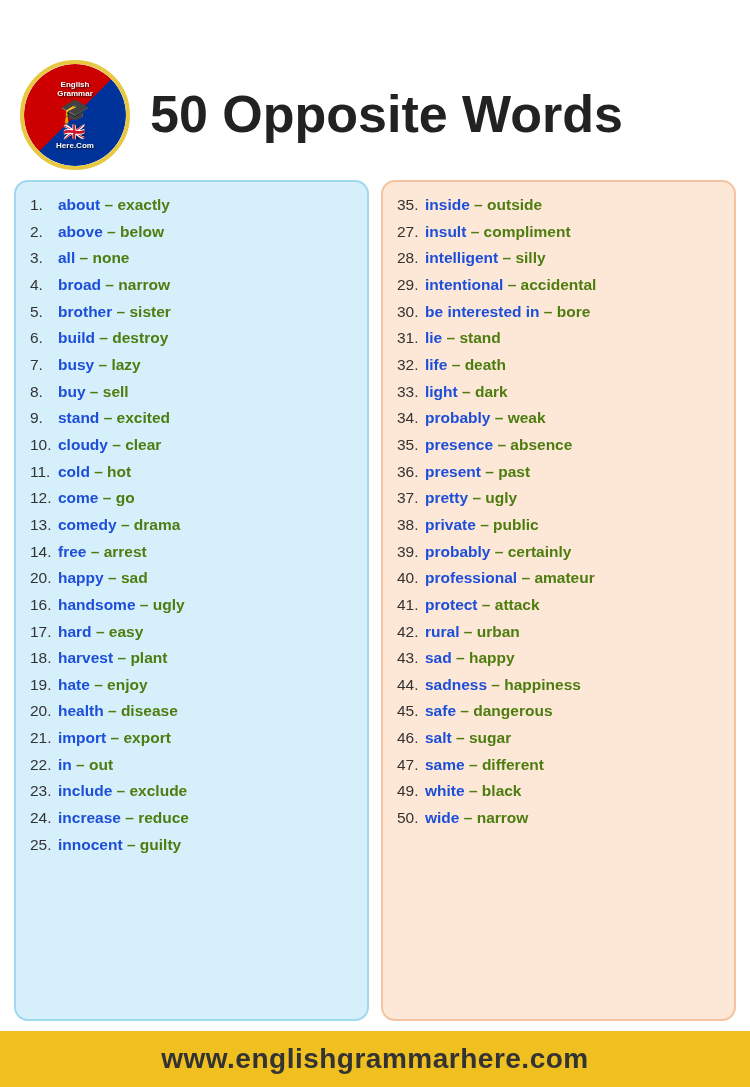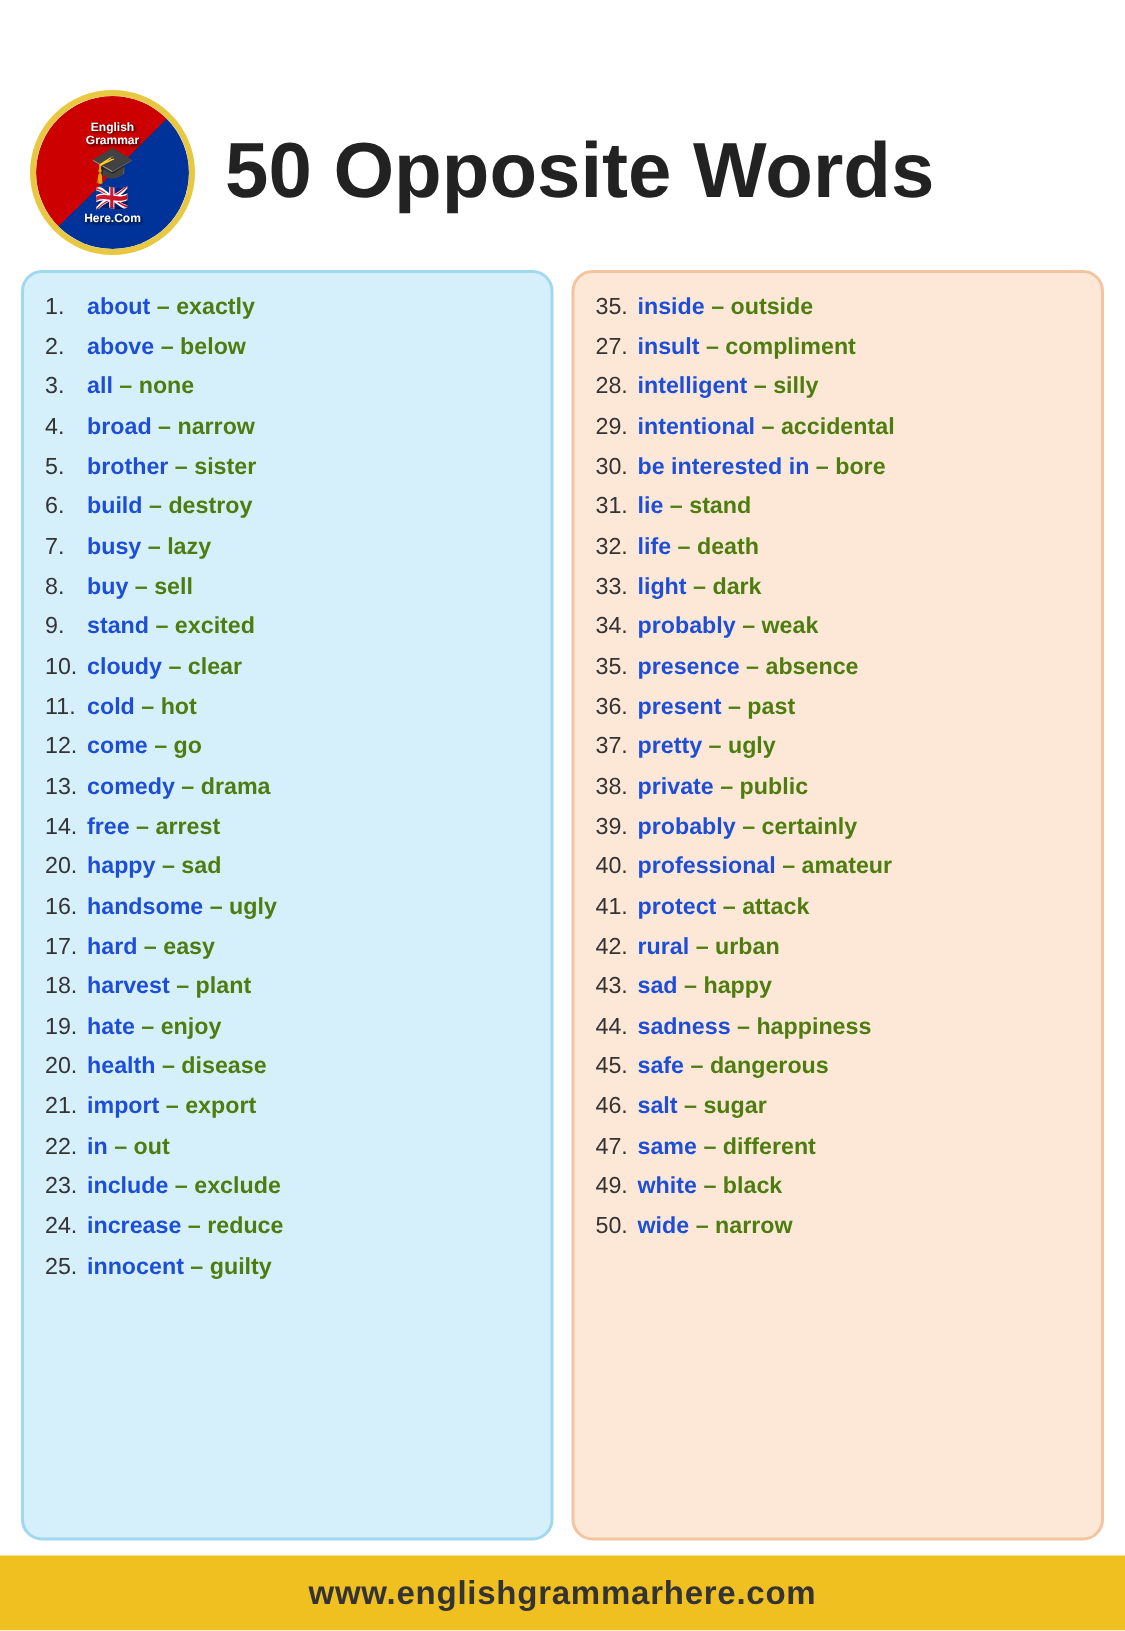--- a/index.html
+++ b/index.html
@@ -133,21 +133,21 @@
 
     .footer {
       width: 100%;
       background: #f0c020;
       padding: 12px 0;
       text-align: center;
       margin-top: 10px;
     }
 
     .footer-text {
-      font-size: 22px;
+      font-size: 28px;
       font-weight: bold;
       color: #333333;
       letter-spacing: 0.5px;
     }
   </style>
 </head>
 <body>
 
 <div class="header">
   <div class="logo-circle">

